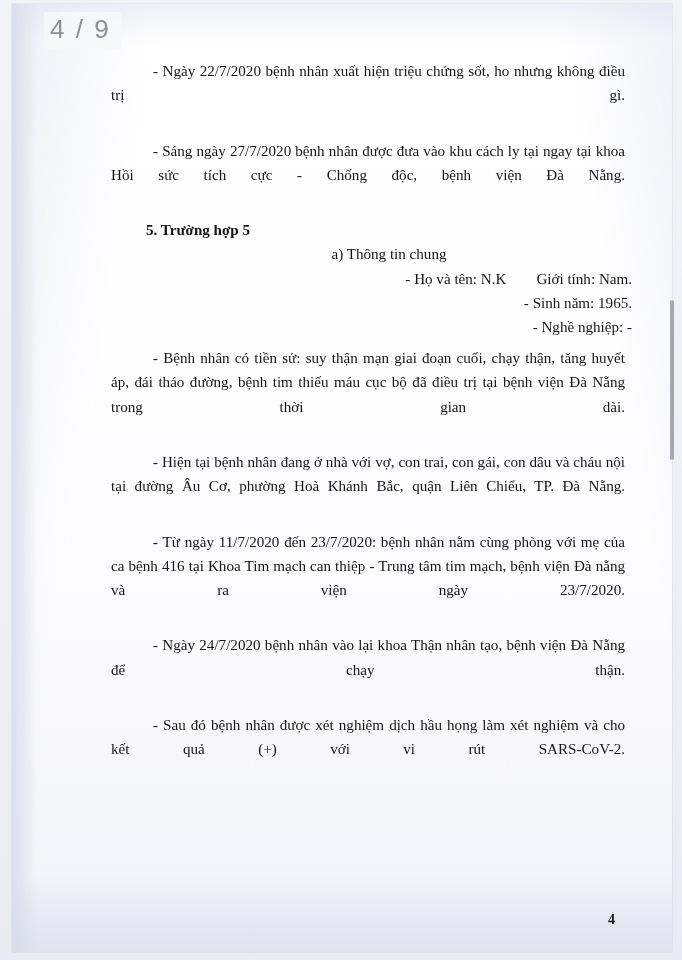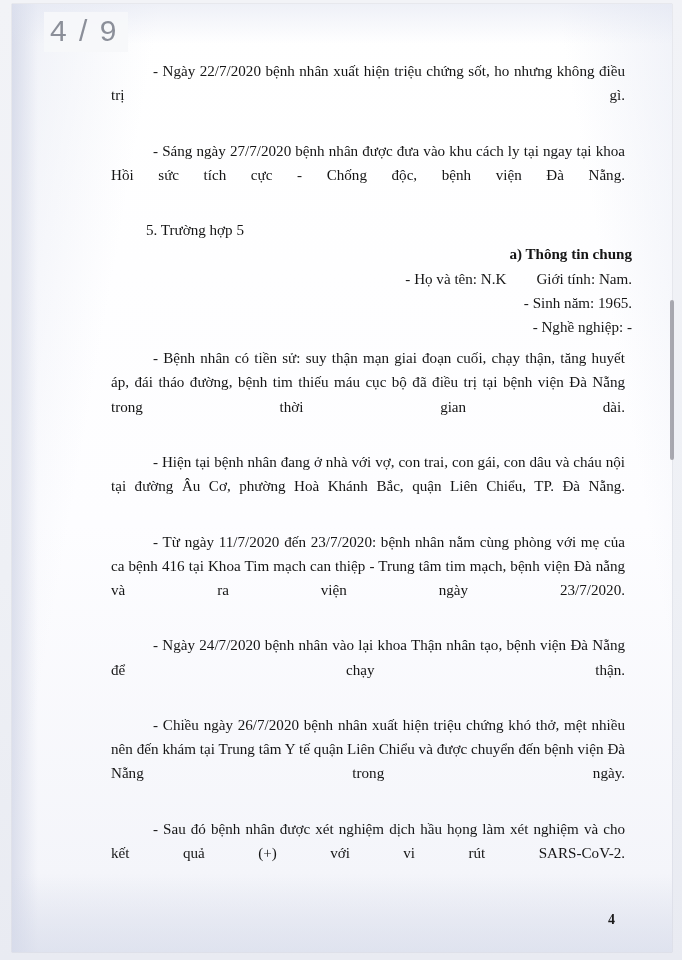--- a/index.html
+++ b/index.html
@@ -57,21 +57,21 @@
     background: linear-gradient(180deg, rgba(222,226,240,0.5) 0%, rgba(255,255,255,0) 100%);
     pointer-events: none;
   }
 
   
   #page-indicator {
     position: absolute;
     left: 44px;
     top: 12px;
     font-family: "Liberation Sans", sans-serif;
-    font-size: 30px;
+    font-size: 26px;
     letter-spacing: 2px;
     color: #8b8f99;
     background: rgba(246,247,250,0.92);
     padding: 2px 10px 4px 6px;
     z-index: 20;
     user-select: none;
   }
 
   
   #doc-body {
@@ -89,28 +89,28 @@
   .para {
     margin: 7px;
     text-indent: 42px;
     text-align: justify;
   }
   .para:last-child { }
 
   .heading {
     margin: 0;
     text-indent: 42px;
-    font-weight: normal;
+    font-weight: bold;
     text-align: left;
   }
   .subheading {
     margin: 0;
     text-indent: 42px;
-    font-weight: bold;
-    text-align: right;
+    font-weight: normal;
+    text-align: center;
   }
   .field-line {
     margin: 0;
     text-indent: 32px;
     text-align: right;
   }
 
   .gender-gap { display: inline-block; width: 30px; }
 
   
@@ -167,21 +167,20 @@
       <p class="para">- Sáng ngày 27/7/2020 bệnh nhân được đưa vào khu cách ly tại ngay tại khoa Hồi sức tích cực - Chống độc, bệnh viện Đà Nẵng.</p>
       <p class="heading">5. Trường hợp 5</p>
       <p class="subheading">a) Thông tin chung</p>
       <p class="field-line"><span>- Họ và tên: </span><span>N.K</span><span class="gender-gap"></span><span>Giới tính: </span><span>Nam.</span></p>
       <p class="field-line">- Sinh năm: 1965.</p>
       <p class="field-line">- Nghề nghiệp:  -</p>
       <p class="para">- Bệnh nhân có tiền sử: suy thận mạn giai đoạn cuối, chạy thận, tăng huyết áp, đái tháo đường, bệnh tim thiếu máu cục bộ đã điều trị tại bệnh viện Đà Nẵng trong thời gian dài.</p>
       <p class="para">- Hiện tại bệnh nhân đang ở nhà với vợ, con trai, con gái, con dâu và cháu nội tại đường Âu Cơ, phường Hoà Khánh Bắc, quận Liên Chiểu, TP. Đà Nẵng.</p>
       <p class="para">- Từ ngày 11/7/2020 đến 23/7/2020: bệnh nhân nằm cùng phòng với mẹ của ca bệnh 416 tại Khoa Tim mạch can thiệp - Trung tâm tim mạch, bệnh viện Đà nẵng và ra viện ngày 23/7/2020.</p>
       <p class="para">- Ngày 24/7/2020 bệnh nhân vào lại khoa Thận nhân tạo, bệnh viện Đà Nẵng để chạy thận.</p>
-      <p class="para">- Chiều ngày 26/7/2020 bệnh nhân xuất hiện triệu chứng khó thở, mệt nhiều nên đến khám tại Trung tâm Y tế quận Liên Chiểu và được chuyển đến bệnh viện Đà Nẵng trong ngày.</p>
       <p class="para">- Sau đó bệnh nhân được xét nghiệm dịch hầu họng làm xét nghiệm và cho kết quả (+) với vi rút SARS-CoV-2.</p>
     </div>
 
   <div id="page-number">4</div>
 
   <div id="scrollbar-track">
     <div id="scrollbar-thumb"></div>
   </div>
 
 </div>

